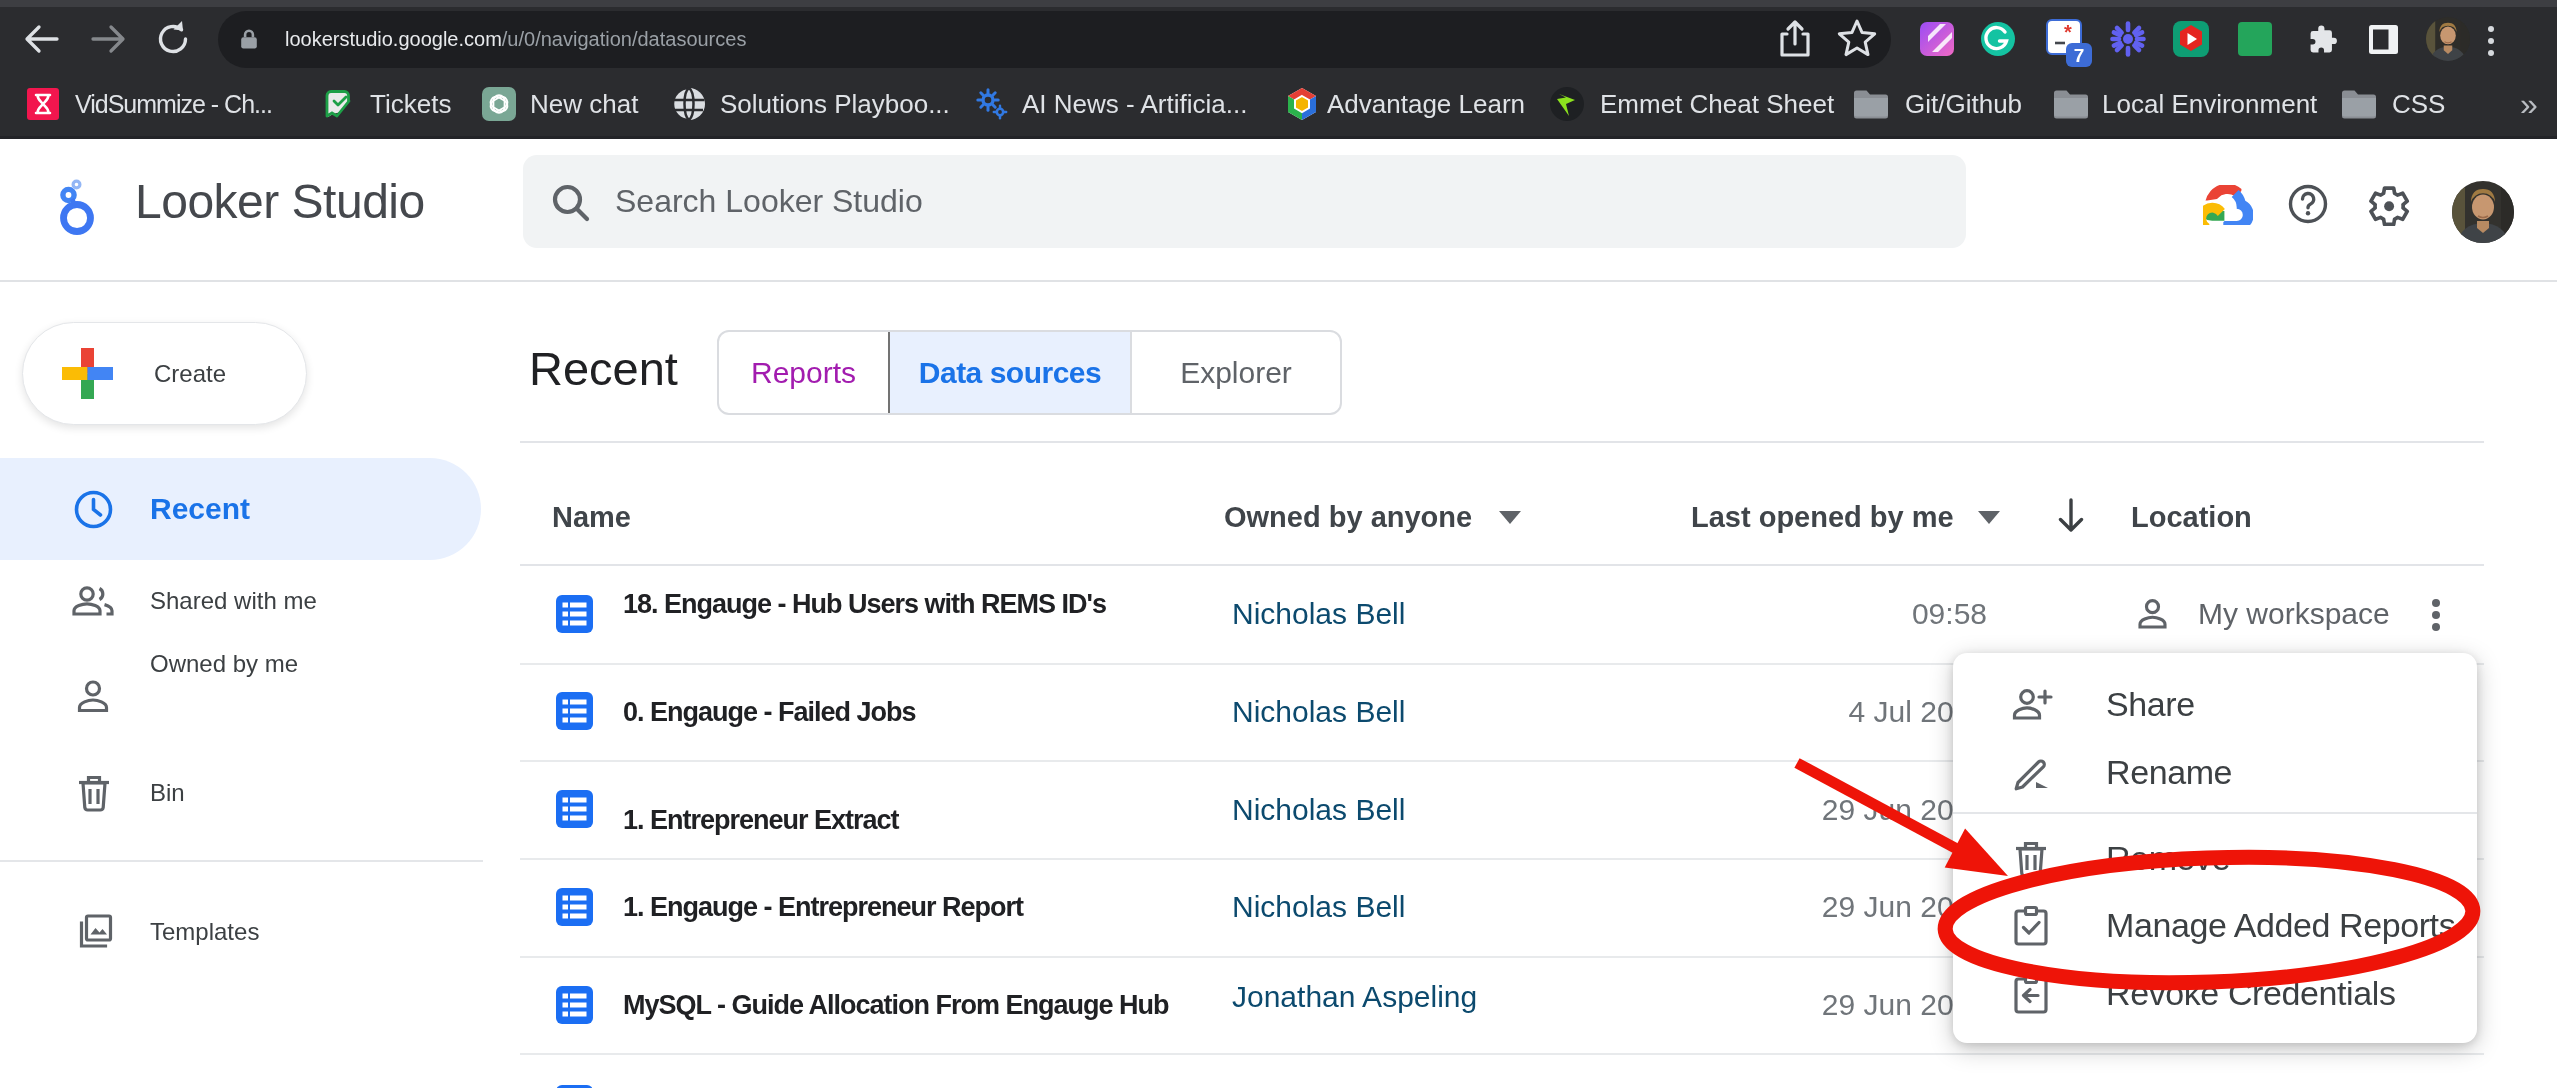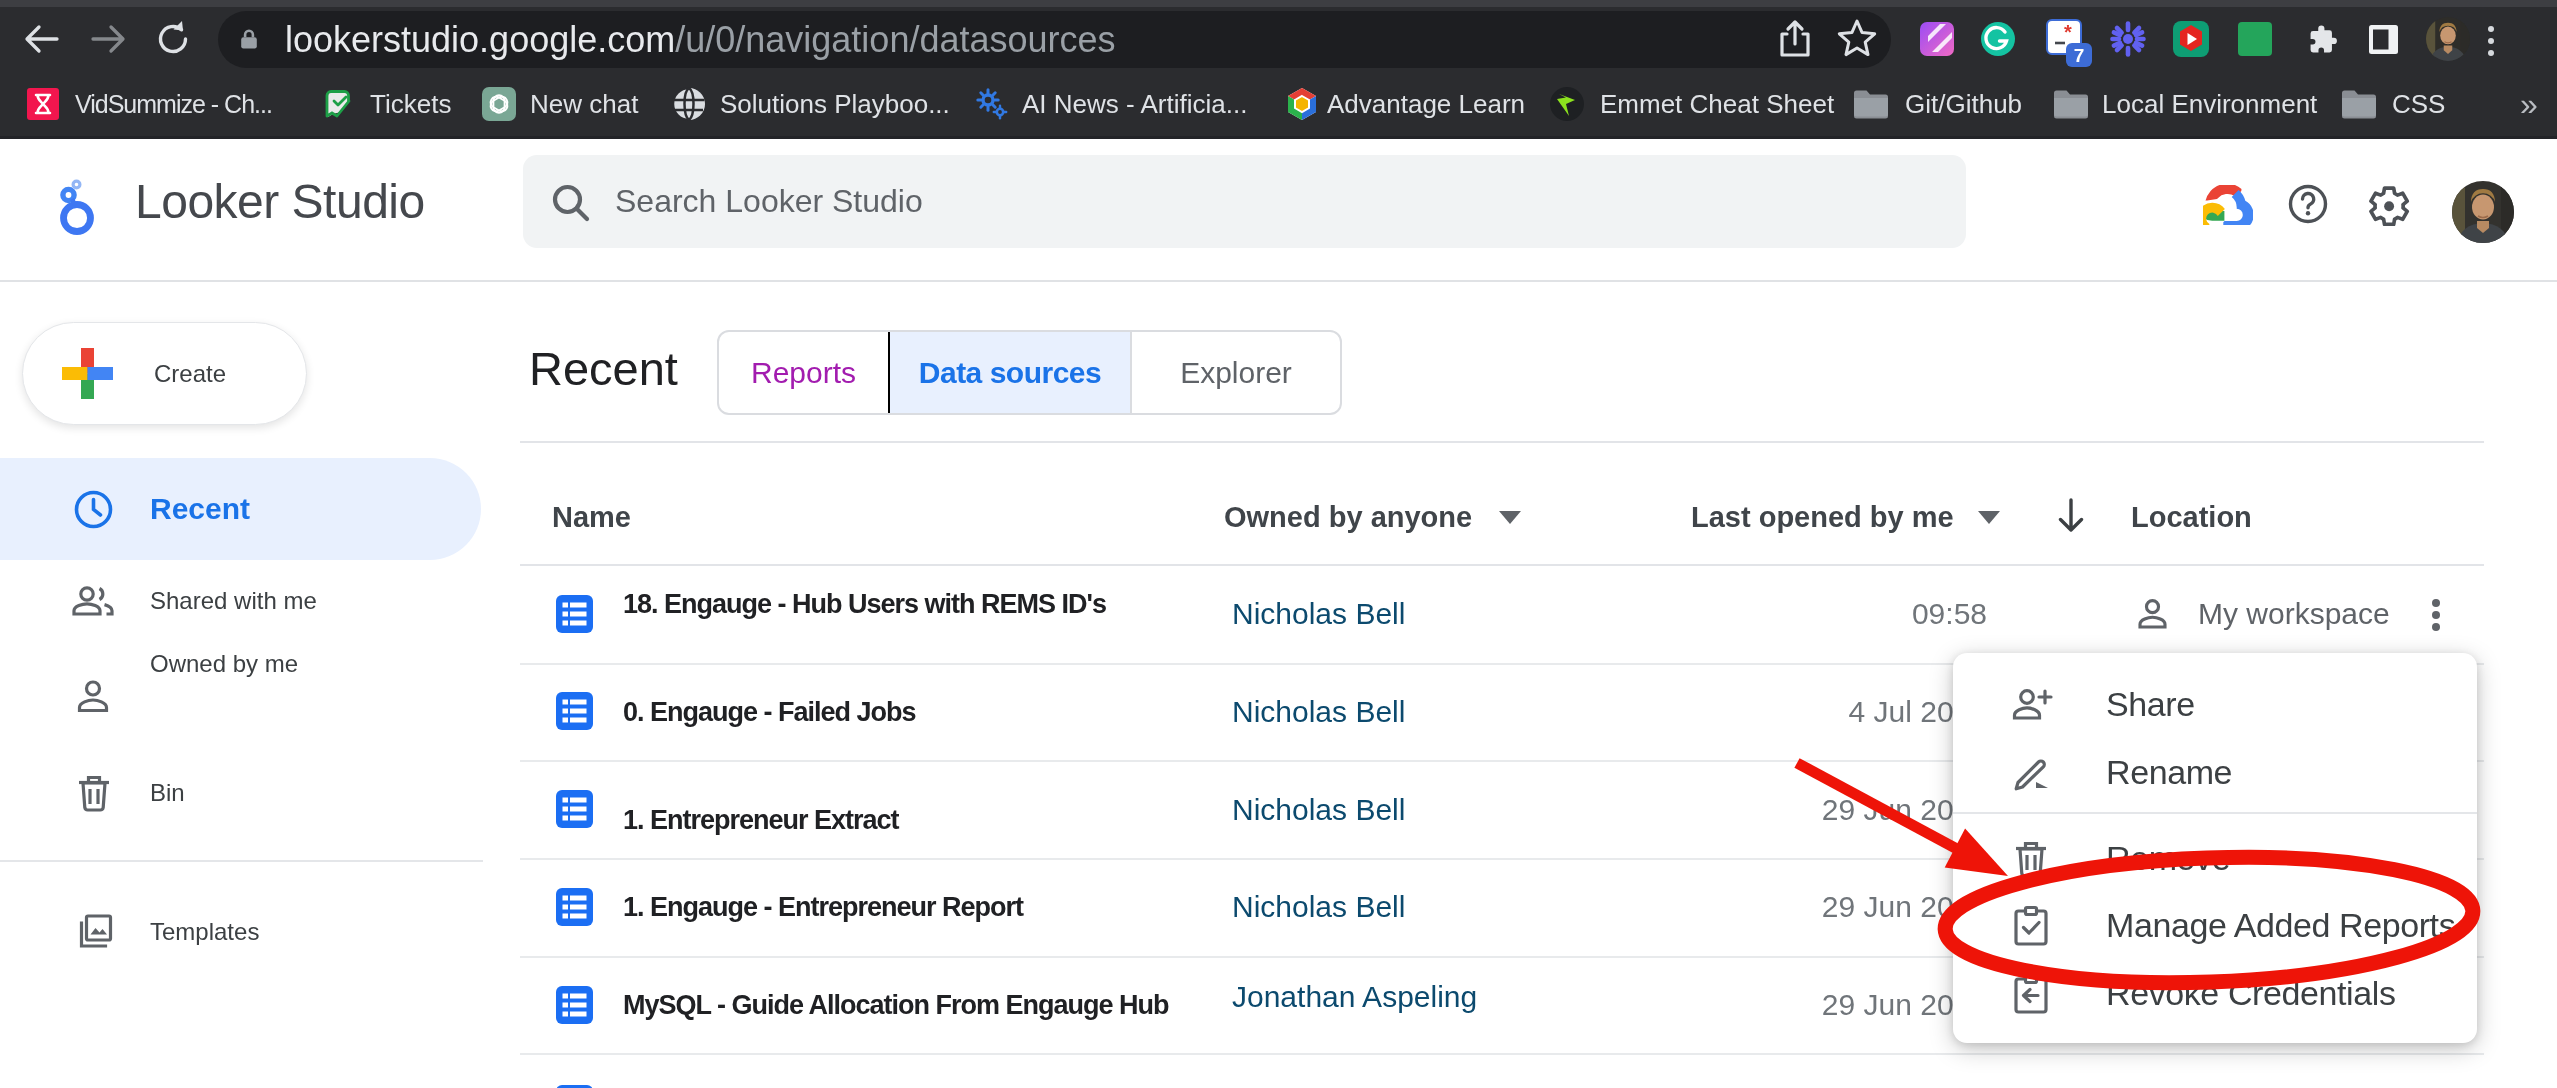--- a/index.html
+++ b/index.html
@@ -4,21 +4,21 @@
 <style>
 *{margin:0;padding:0;box-sizing:border-box;}
 html,body{width:2557px;height:1088px;overflow:hidden;background:#fff;font-family:"Liberation Sans",sans-serif;}
 #page{position:absolute;left:0;top:0;width:2557px;height:1088px;overflow:hidden;}
 .abs{position:absolute;}
 .ctr{display:flex;align-items:center;}
 
 #chrometop{position:absolute;left:0;top:0;width:2557px;height:139px;background:#2b2c2f;}
 #sliver{position:absolute;left:0;top:0;width:2557px;height:7px;background:#3d3e42;}
 #pill{position:absolute;left:218px;top:11px;width:1673px;height:57px;border-radius:29px;background:#1d1e21;}
-.urltxt{position:absolute;left:285px;top:11px;height:57px;display:flex;align-items:center;font-size:36px;color:#e8eaed;}
+.urltxt{position:absolute;left:285px;top:11px;height:57px;display:flex;align-items:center;font-size:20px;color:#e8eaed;}
 .urltxt .path{color:#9aa0a6;}
 .bkm{position:absolute;top:75px;height:58px;display:flex;align-items:center;font-size:26px;color:#dfe2e6;white-space:nowrap;}
 
 #apphead{position:absolute;left:0;top:139px;width:2557px;height:143px;background:#fff;border-bottom:2px solid #e0e2e5;}
 
 .navtxt{font-size:24px;color:#3c4043;}
 
 .hairline{position:absolute;left:520px;width:1964px;height:2px;background:#e2e4e8;}
 .rowline{position:absolute;left:520px;width:1964px;height:1.5px;background:#e8eaec;}
 .hdrtxt{position:absolute;font-size:29px;color:#40454a;font-weight:700;white-space:nowrap;}
@@ -358,21 +358,21 @@
         </g>
       </svg>
 <div class="abs ctr navtxt" style="left:150px;top:884px;height:96px;">Templates</div>
 </div>
 
 <div id="content">
 <div class="abs ctr" style="left:529px;top:330px;height:76px;font-size:47px;color:#202124;">Recent</div>
 
 <div class="abs" style="left:717px;top:330px;width:625px;height:85px;border:2px solid #dadce0;border-radius:12px;overflow:hidden;display:flex;">
 <div class="ctr" style="width:169px;justify-content:center;font-size:30px;color:#a21caf;">Reports</div>
-<div class="ctr" style="width:244px;justify-content:center;font-size:30px;color:#1a73e8;font-weight:700;letter-spacing:-0.5px;background:#e8f0fe;border-left:2px solid #000000;border-right:2px solid #dadce0;">Data sources</div>
+<div class="ctr" style="width:244px;justify-content:center;font-size:30px;color:#1a73e8;font-weight:700;letter-spacing:-0.5px;background:#e8f0fe;border-left:2px solid #737373;border-right:2px solid #dadce0;">Data sources</div>
 <div class="ctr" style="flex:1;justify-content:center;font-size:30px;color:#5f6368;">Explorer</div>
 </div>
 <div class="hairline" style="top:441px;"></div>
 
 <div class="hdrtxt" style="left:552px;top:501px;">Name</div>
 <div class="hdrtxt" style="left:1224px;top:501px;">Owned by anyone</div>
 <div class="abs" style="left:1499px;top:511px;width:0;height:0;border-left:11px solid transparent;border-right:11px solid transparent;border-top:13px solid #5f6368;"></div>
 <div class="hdrtxt" style="left:1691px;top:501px;">Last opened by me</div>
 <div class="abs" style="left:1978px;top:511px;width:0;height:0;border-left:11px solid transparent;border-right:11px solid transparent;border-top:13px solid #5f6368;"></div>
 <svg class="abs" style="left:2052px;top:496px" width="38" height="40" viewBox="0 0 38 40">

